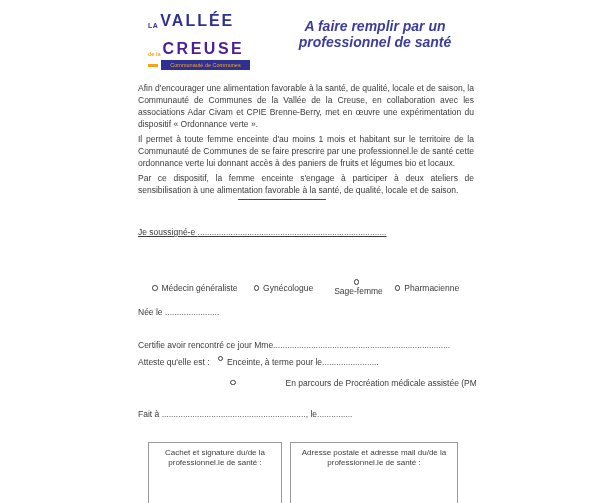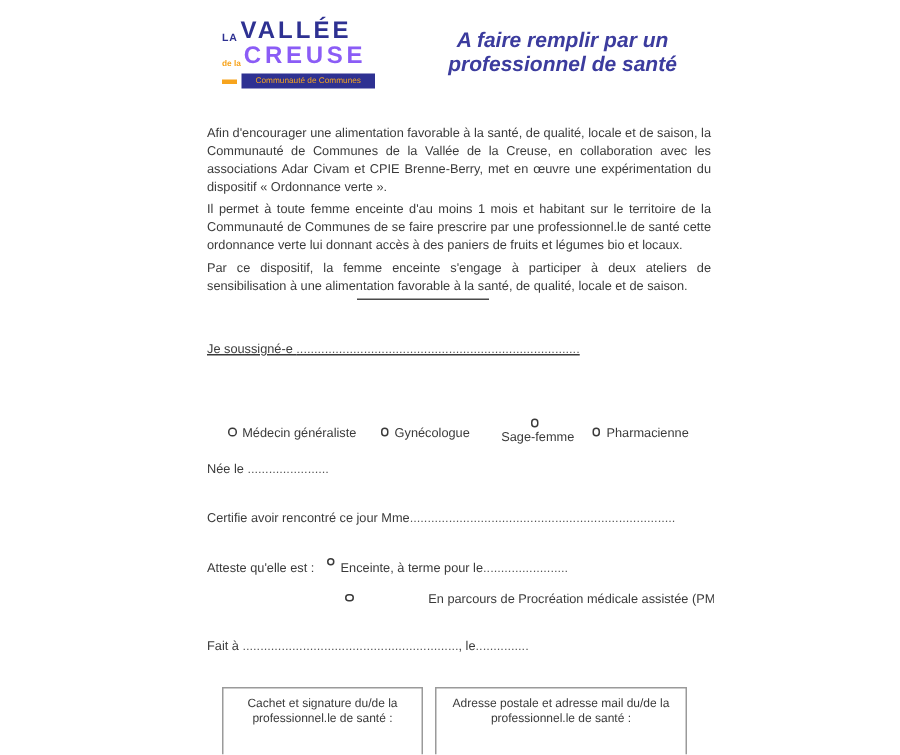--- a/index.html
+++ b/index.html
@@ -7,41 +7,41 @@
     position:relative;width:476px;height:503px;background:#ffffff;
     font-family:"Liberation Sans", sans-serif;color:#3a3a3a;overflow:hidden;
   }
   
   .logo{position:absolute;left:148px;top:13px;width:106px;}
   .logo-row{display:flex;align-items:flex-end;line-height:1;}
   .logo-left{display:flex;flex-direction:column;align-items:flex-end;margin-right:2px;}
   .logo-la{font-size:7px;font-weight:bold;color:#2e3192;letter-spacing:0.5px;}
   .logo-dela{font-size:5.5px;font-weight:bold;color:#f7a41d;}
   .logo-vallee{font-size:16px;font-weight:bold;color:#2e3192;letter-spacing:2px;}
-  .logo-creuse{font-size:16px;font-weight:bold;color:#8b5cf6;letter-spacing:2.5px;margin-top:1px;}
+  .logo-creuse{font-size:16px;font-weight:bold;color:#4c1d95;letter-spacing:2.5px;margin-top:12px;}
   .logo-banner-row{display:flex;align-items:center;margin-top:3px;}
   .logo-dash{width:10px;height:3px;background:#f7a41d;margin-right:3px;flex:0 0 auto;}
   .logo-banner{background:#2e3192;color:#f7a41d;font-size:5.5px;padding:2px 3px;width:83px;text-align:center;white-space:nowrap;}
   .titleblock{position:absolute;left:268px;top:13px;width:214px;text-align:center;color:#3c3c9e;}
   .doc-title{font-size:11px;font-weight:bold;}
   .doc-subtitle{font-size:14px;font-weight:bold;font-style:italic;margin-top:5px;}
   
   .content{position:absolute;left:138px;top:82px;width:336px;font-size:8.5px;line-height:12px;}
   .content p{margin:0 0 3px 0;text-align:justify;}
   .divider{border:none;border-top:1px solid #4a4a4a;width:88px;margin:3px 0 0 100px;height:0;}
   .formline{margin-top:0;white-space:nowrap;}
   .dots{color:#555;}
   .mt-soussigne{margin-top:26px;text-decoration:underline;}
   .radios{display:flex;margin-top:13px;white-space:nowrap;}
   .radio-opt{display:flex;align-items:center;margin-top:28px;}
   .radio-circle{display:inline-block;width:5.5px;height:5.5px;border:1px solid #3a3a3a;border-radius:50%;margin-right:4px;flex:0 0 auto;box-sizing:border-box;background:#fff;}
   .r1{margin-left:14px;} .r2{margin-left:16px;} .r3{margin-left:21px;flex-direction:column;} .r4{margin-left:12px;}
   .mt-certifie{margin-top:21px;}
   .mt-nee{margin-top:9px;}
-  .mt-atteste{margin-top:21px;display:flex;align-items:flex-start;}
+  .mt-atteste{margin-top:5px;display:flex;align-items:flex-start;}
   .atteste-gap{display:inline-block;width:8px;}
   .mt-pma{margin-top:9px;padding-left:92px;display:flex;align-items:center;white-space:nowrap;gap:46px;}
   .mt-fait{margin-top:19px;}
   
   .boxes{display:flex;margin-top:22px;padding-left:10px;}
   .sigbox{border:1px solid #9a9a9a;height:86px;box-sizing:border-box;text-align:center;font-size:8px;line-height:10.5px;padding:5px 8px 0 8px;}
   .box-left{width:134px;margin-right:8px;}
   .box-right{width:168px;}
 </style>
 </head>

